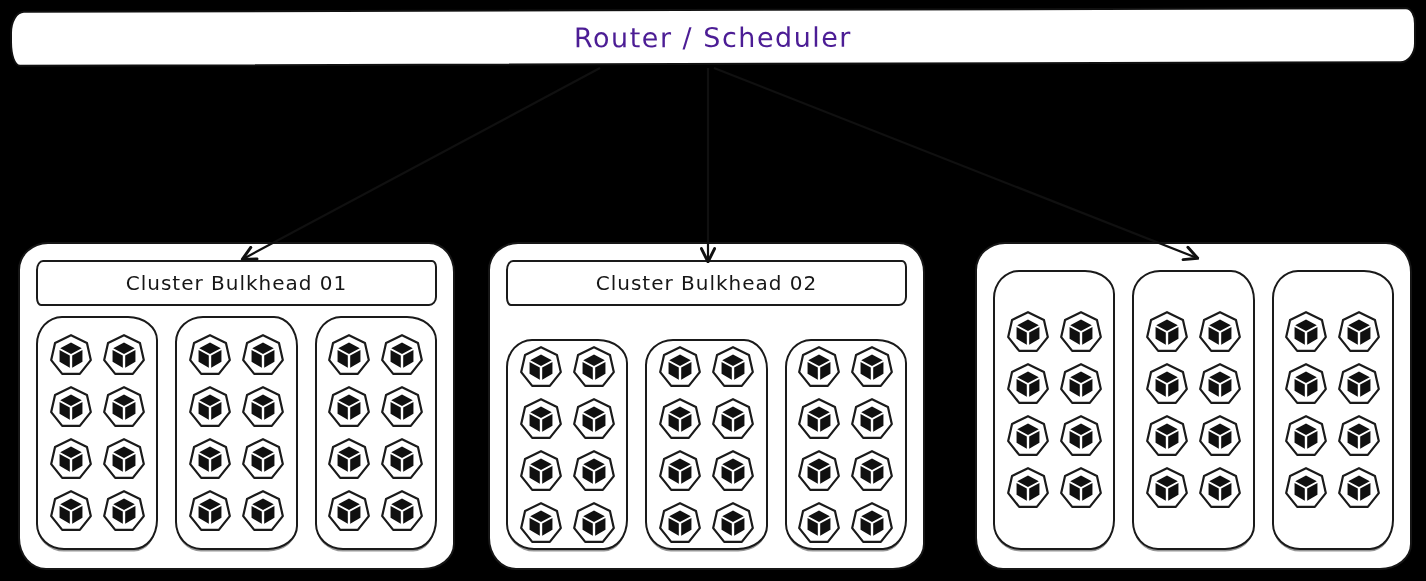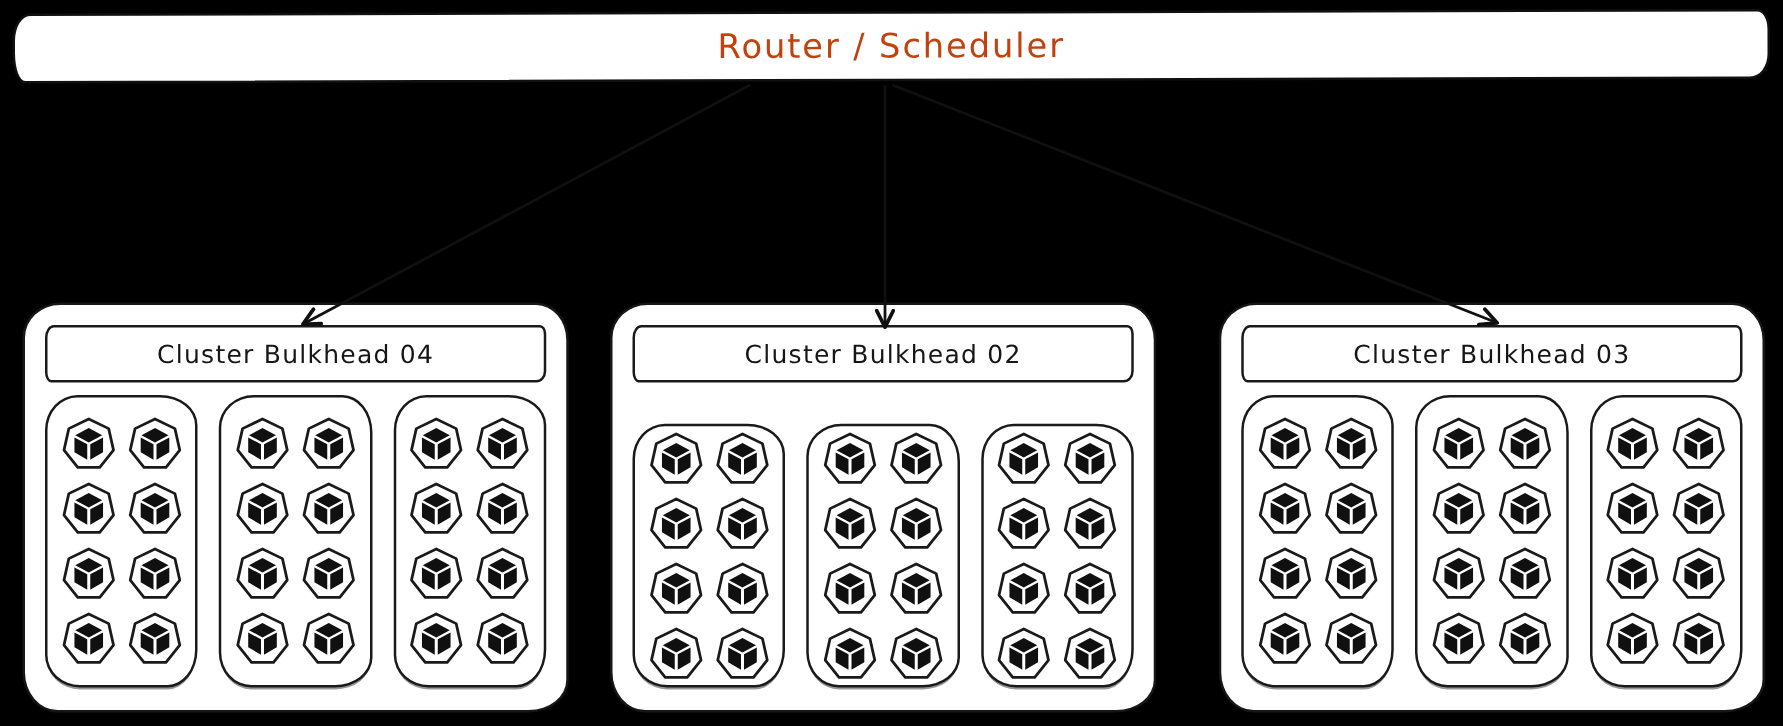--- a/index.html
+++ b/index.html
@@ -15,21 +15,21 @@
     position: absolute; left: 10px; top: 9px; width: 1406px; height: 56px;
     background: #fff;
     border: 2px solid #101010;
     border-radius: 14px 10px 16px 10px / 22px 16px 20px 24px;
     display: flex; align-items: center; justify-content: center;
     transform: rotate(-0.15deg);
     box-sizing: border-box;
     z-index: 2;
   }
   .router-label {
-    font-size: 27px; letter-spacing: 1.5px; color: #c2410c; white-space: nowrap; text-align: center;
+    font-size: 27px; letter-spacing: 1.5px; color: #4c1d95; white-space: nowrap; text-align: center;
   }
 
   
   .cluster {
     position: absolute; width: 437px; height: 328px;
     background: #fff;
     border: 2.5px solid #161616;
     border-radius: 30px 26px 32px 28px / 28px 30px 26px 32px;
     box-sizing: border-box;
     display: flex; flex-direction: column;
@@ -83,21 +83,21 @@
         <path d="M1 1 L9 5 L1 9" fill="none" stroke="#101010" stroke-width="1.8" stroke-linecap="round" stroke-linejoin="round"></path>
       </marker>
     </defs>
     <line x1="600" y1="68" x2="243" y2="259" stroke="#101010" stroke-width="2.2" marker-end="url(#arrowhead)"></line>
     <line x1="708" y1="68" x2="708" y2="261" stroke="#101010" stroke-width="2.2" marker-end="url(#arrowhead)"></line>
     <line x1="714" y1="68" x2="1197" y2="258" stroke="#101010" stroke-width="2.2" marker-end="url(#arrowhead)"></line>
   </svg>
 
 <div class="cluster" style="left: 18px; top: 242px;">
       <div class="cluster-header">
-        <span class="cluster-label">Cluster Bulkhead 04</span>
+        <span class="cluster-label">Cluster Bulkhead 01</span>
       </div>
       <div class="groups">
         <div class="group">
           <span class="pod">
             <svg viewBox="0 0 40 40" width="44" height="44" aria-hidden="true">
     <polygon points="20,2 34.5,9 38,24.6 28,37.2 12,37.2 2,24.6 5.5,9" fill="#ffffff" stroke="#1a1a1a" stroke-width="2" stroke-linejoin="round"></polygon>
     <path d="M20 8.6 L29.8 13.8 L20 19 L10.2 13.8 Z" fill="#101010"></path>
     <path d="M9.6 15.5 L18.9 20.4 L18.9 31.6 L9.6 26.2 Z" fill="#101010"></path>
     <path d="M30.4 15.5 L21.1 20.4 L21.1 31.6 L30.4 26.2 Z" fill="#101010"></path>
   </svg>
@@ -492,23 +492,20 @@
     <polygon points="20,2 34.5,9 38,24.6 28,37.2 12,37.2 2,24.6 5.5,9" fill="#ffffff" stroke="#1a1a1a" stroke-width="2" stroke-linejoin="round"></polygon>
     <path d="M20 8.6 L29.8 13.8 L20 19 L10.2 13.8 Z" fill="#101010"></path>
     <path d="M9.6 15.5 L18.9 20.4 L18.9 31.6 L9.6 26.2 Z" fill="#101010"></path>
     <path d="M30.4 15.5 L21.1 20.4 L21.1 31.6 L30.4 26.2 Z" fill="#101010"></path>
   </svg>
           </span>
         </div>
       </div>
     </div>
     <div class="cluster" style="left: 975px; top: 242px;">
-      <div class="cluster-header">
-        <span class="cluster-label">Cluster Bulkhead 03</span>
-      </div>
       <div class="groups">
         <div class="group">
           <span class="pod">
             <svg viewBox="0 0 40 40" width="44" height="44" aria-hidden="true">
     <polygon points="20,2 34.5,9 38,24.6 28,37.2 12,37.2 2,24.6 5.5,9" fill="#ffffff" stroke="#1a1a1a" stroke-width="2" stroke-linejoin="round"></polygon>
     <path d="M20 8.6 L29.8 13.8 L20 19 L10.2 13.8 Z" fill="#101010"></path>
     <path d="M9.6 15.5 L18.9 20.4 L18.9 31.6 L9.6 26.2 Z" fill="#101010"></path>
     <path d="M30.4 15.5 L21.1 20.4 L21.1 31.6 L30.4 26.2 Z" fill="#101010"></path>
   </svg>
           </span>

